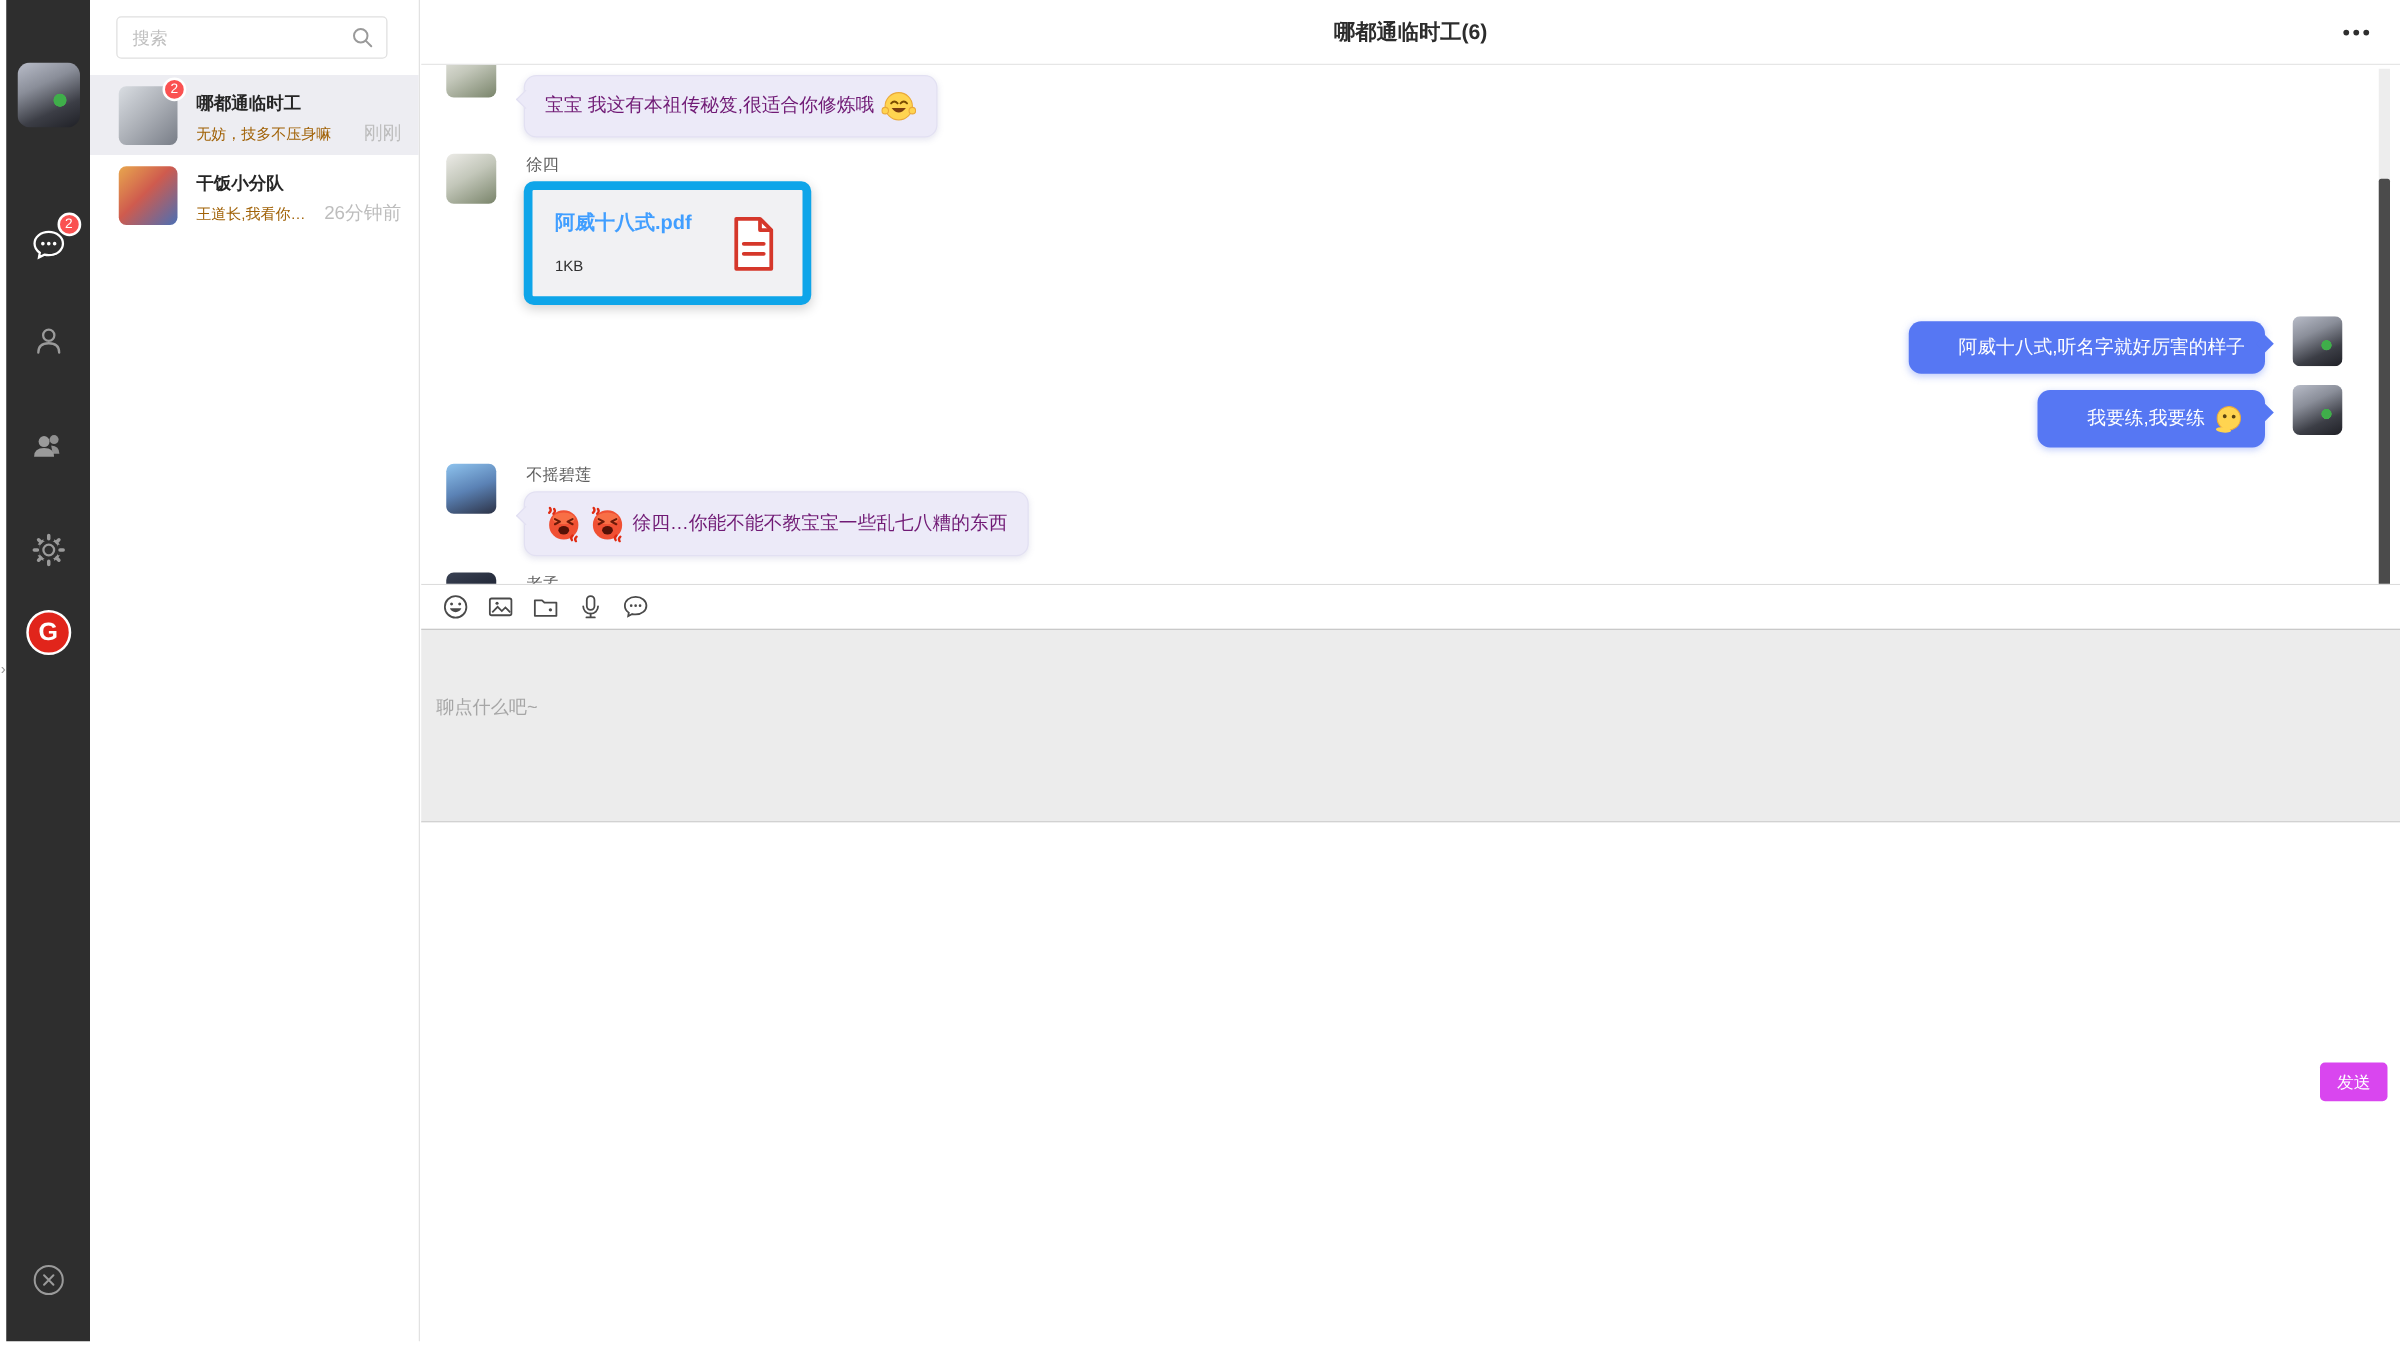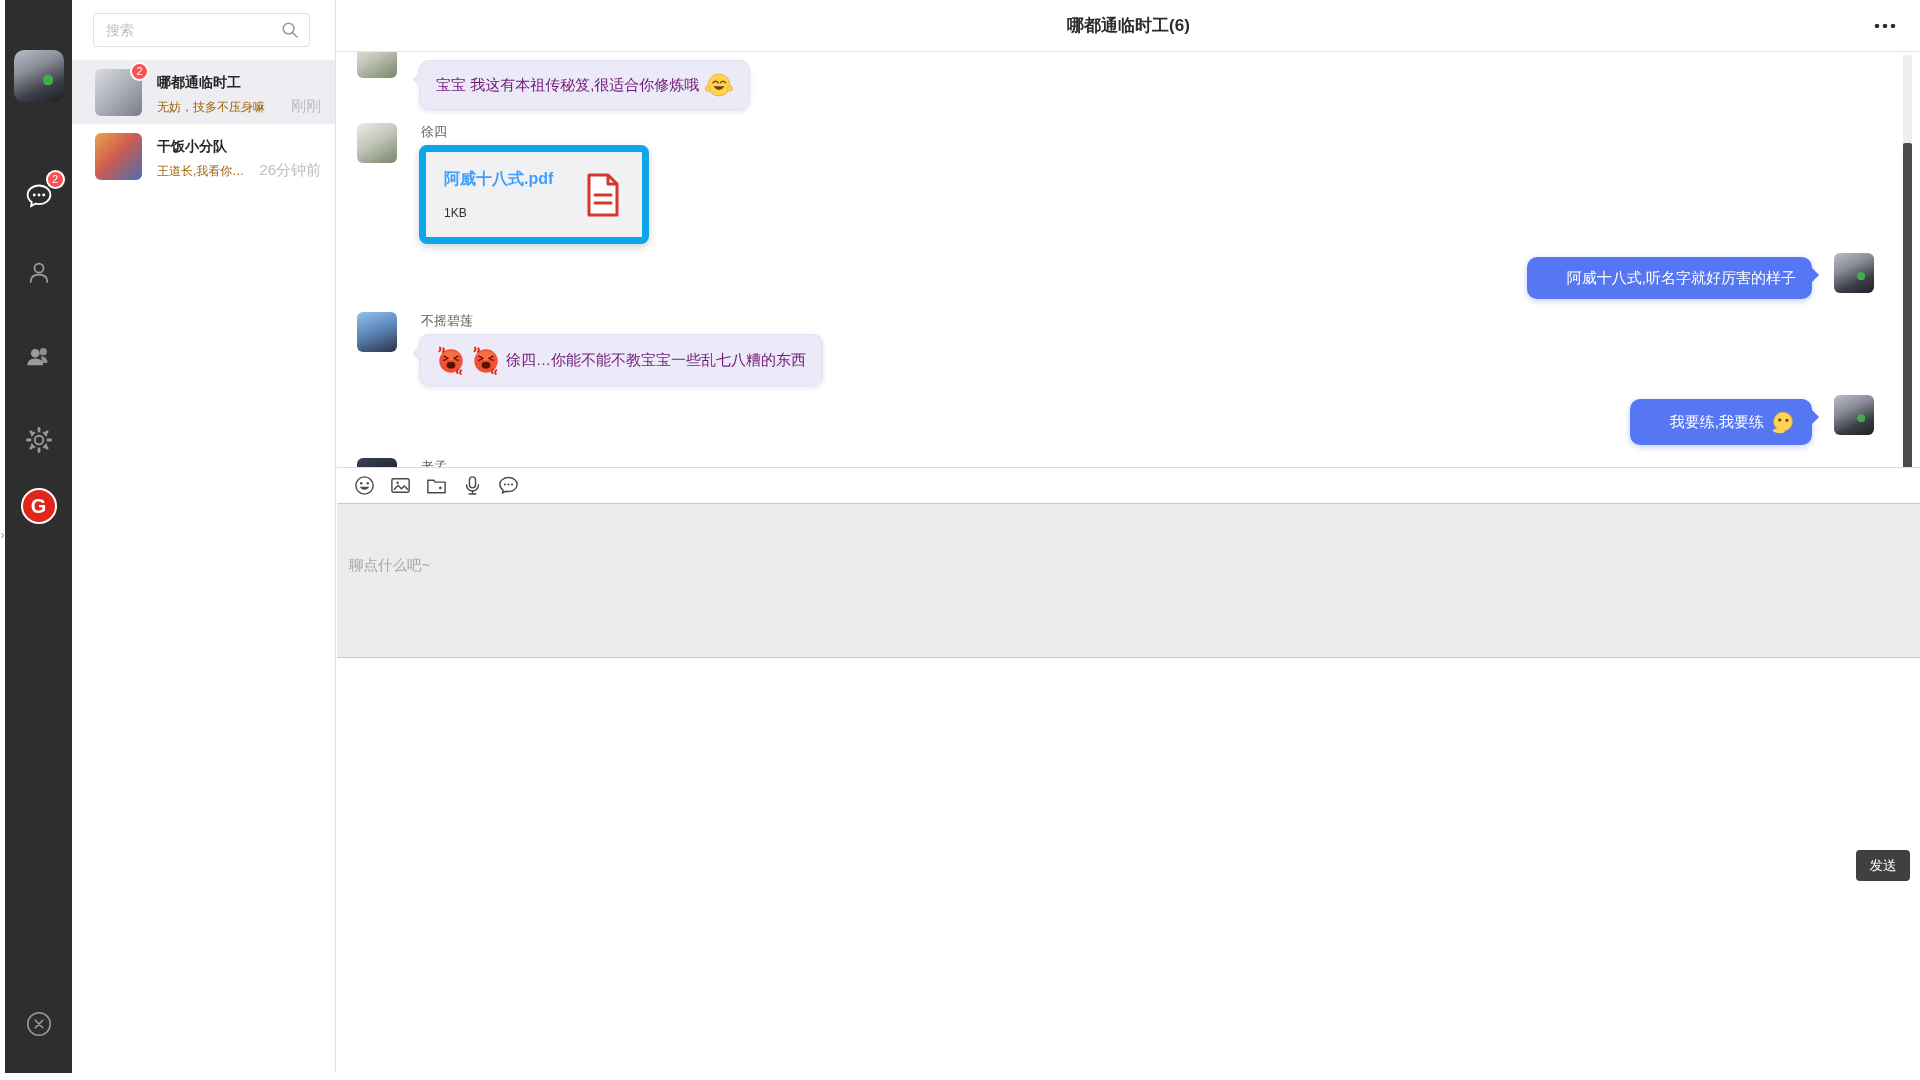--- a/index.html
+++ b/index.html
@@ -75,21 +75,21 @@
   .scroll-track { position:absolute; top:3px; bottom:0; right:8px; width:9px; background:#ededed; }
   .scroll-thumb { position:absolute; top:88px; left:0; width:9px; height:690px; background:#4b4b4b; border-radius:2px; cursor:pointer; }
 
   
   .toolbar { flex:none; height:36px; border-top:1px solid #dcdcdc; display:flex; align-items:center; padding-left:14px; gap:10px; background:#fff; }
   .tool-btn { width:26px; height:26px; display:flex; align-items:center; justify-content:center; cursor:pointer; }
   .composer-input { flex:none; height:155px; background:#ececec; border-top:1px solid #c9c9c9; border-bottom:1px solid #c9c9c9; }
   .composer-input textarea { width:100%; height:100%; background:transparent; border:none; resize:none; outline:none; padding:9px 12px; font-size:14.5px; color:#333; font-family:inherit;margin-top:43px; }
   .composer-input textarea::placeholder { color:#a6a6a6; }
   .composer-footer { flex:1; display:flex; align-items:center; justify-content:flex-end; background:#fff; padding-right:10px; }
-  .send-btn { width:54px; height:31px; background:#404040; color:#fff; border:none; border-radius:4px; font-size:13.5px; cursor:pointer; font-family:inherit; }
+  .send-btn { width:54px; height:31px; background:#d946ef; color:#fff; border:none; border-radius:4px; font-size:13.5px; cursor:pointer; font-family:inherit; }
 </style>
 </head>
 <body>
 
 <div class="app">
 
   <div class="rail">
     <div class="rail-avatar av-baobao"></div>
 
     <div class="rail-item" style="top:179px">
@@ -223,20 +223,34 @@
     </svg>
               </div>
             </div>
           </div>
           <div class="msg-row self">
             <div class="msg-body"><div class="bubble self">
                 <span class="msg-text">阿威十八式,听名字就好厉害的样子</span>
               </div></div>
             <div class="msg-avatar av-baobao"></div>
           </div>
+          <div class="msg-row self">
+            <div class="msg-body"><div class="bubble self">
+                <span class="msg-text">我要练,我要练</span>
+                <svg class="emoji after" width="26" height="26" viewBox="0 0 32 32">
+      <g transform="rotate(6 16 16)">
+        <circle cx="16" cy="15.5" r="11.5" fill="#ffd450" stroke="#eaa93a" stroke-width="1"></circle>
+        <ellipse cx="12" cy="27.5" rx="7.5" ry="2.6" fill="#ffd450"></ellipse>
+        <circle cx="11.8" cy="14" r="1.9" fill="#5b4412"></circle>
+        <circle cx="20.6" cy="13.4" r="1.9" fill="#5b4412"></circle>
+      </g>
+    </svg>
+              </div></div>
+            <div class="msg-avatar av-baobao"></div>
+          </div>
           <div class="msg-row other">
             <div class="msg-avatar av-chulan"></div>
             <div class="msg-body"><div class="msg-name">不摇碧莲</div><div class="bubble other">
                 <svg class="emoji before" width="30" height="30" viewBox="0 0 32 32">
       <circle cx="16" cy="17" r="12.5" fill="#f05033"></circle>
       <ellipse cx="16" cy="11.5" rx="9.5" ry="5" fill="#fb7a4e" opacity="0.75"></ellipse>
       <path d="M8.5 12 l4.2 2.2 -4.2 2.2 M23.5 12 l-4.2 2.2 4.2 2.2" fill="none" stroke="#6e1a09" stroke-width="1.8" stroke-linecap="round" stroke-linejoin="round"></path>
       <ellipse cx="16" cy="21.5" rx="4.6" ry="3.6" fill="#551106"></ellipse>
       <path d="M3.6 6.6 q2.2 -1.8 .6 -4 M7.2 7.4 q2.2 -1.8 .6 -4" fill="none" stroke="#e02b12" stroke-width="2" stroke-linecap="round"></path>
       <path d="M27 27 q-2.2 1.8 -.6 4 M23.6 26 q-2.2 1.8 -.6 4" fill="none" stroke="#e02b12" stroke-width="2" stroke-linecap="round"></path>
@@ -245,34 +259,20 @@
       <circle cx="16" cy="17" r="12.5" fill="#f05033"></circle>
       <ellipse cx="16" cy="11.5" rx="9.5" ry="5" fill="#fb7a4e" opacity="0.75"></ellipse>
       <path d="M8.5 12 l4.2 2.2 -4.2 2.2 M23.5 12 l-4.2 2.2 4.2 2.2" fill="none" stroke="#6e1a09" stroke-width="1.8" stroke-linecap="round" stroke-linejoin="round"></path>
       <ellipse cx="16" cy="21.5" rx="4.6" ry="3.6" fill="#551106"></ellipse>
       <path d="M3.6 6.6 q2.2 -1.8 .6 -4 M7.2 7.4 q2.2 -1.8 .6 -4" fill="none" stroke="#e02b12" stroke-width="2" stroke-linecap="round"></path>
       <path d="M27 27 q-2.2 1.8 -.6 4 M23.6 26 q-2.2 1.8 -.6 4" fill="none" stroke="#e02b12" stroke-width="2" stroke-linecap="round"></path>
     </svg>
                 <span class="msg-text">徐四…你能不能不教宝宝一些乱七八糟的东西</span>
               </div></div>
           </div>
-          <div class="msg-row self">
-            <div class="msg-body"><div class="bubble self">
-                <span class="msg-text">我要练,我要练</span>
-                <svg class="emoji after" width="26" height="26" viewBox="0 0 32 32">
-      <g transform="rotate(6 16 16)">
-        <circle cx="16" cy="15.5" r="11.5" fill="#ffd450" stroke="#eaa93a" stroke-width="1"></circle>
-        <ellipse cx="12" cy="27.5" rx="7.5" ry="2.6" fill="#ffd450"></ellipse>
-        <circle cx="11.8" cy="14" r="1.9" fill="#5b4412"></circle>
-        <circle cx="20.6" cy="13.4" r="1.9" fill="#5b4412"></circle>
-      </g>
-    </svg>
-              </div></div>
-            <div class="msg-avatar av-baobao"></div>
-          </div>
           <div class="msg-row other">
             <div class="msg-avatar av-laomeng"></div>
             <div class="msg-body">
               <div class="msg-name">老孟</div>
             </div>
           </div>
         </div>
       <div class="scroll-track">
         <div class="scroll-thumb"></div>
       </div>

